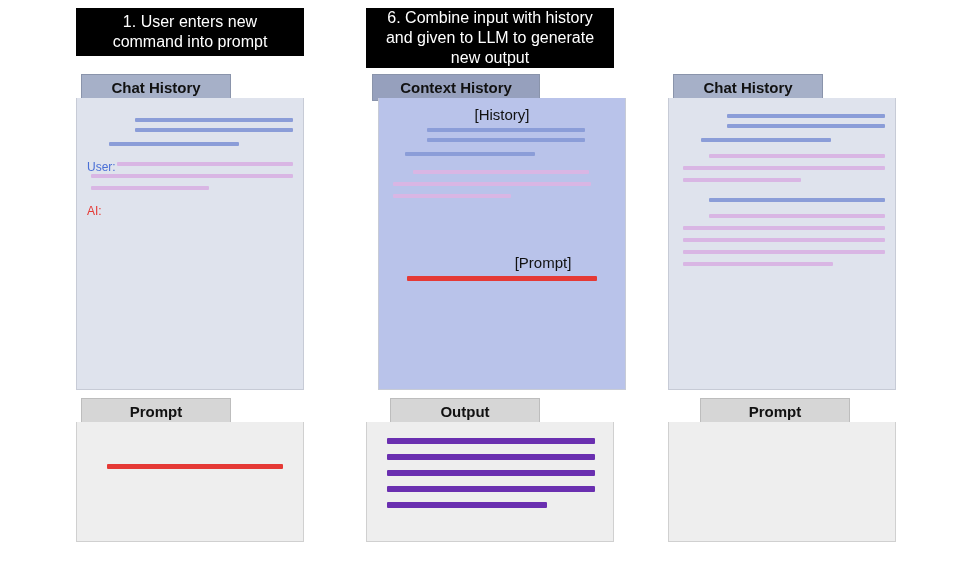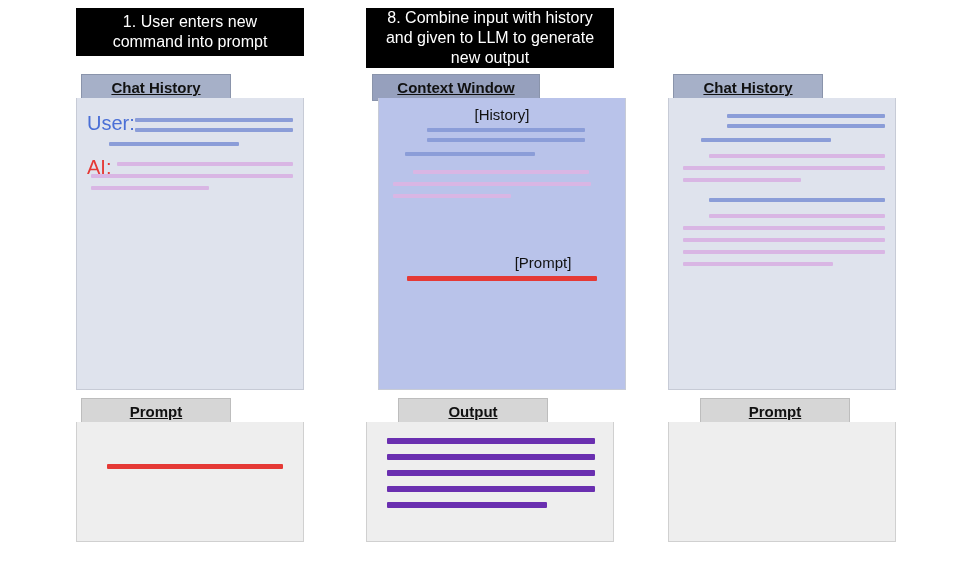--- a/index.html
+++ b/index.html
@@ -21,37 +21,37 @@
 
   .panel-tab {
     position: absolute;
     background: #a6b0c8;
     border: 1px solid #8a94ab;
     font-weight: bold;
     font-size: 15px;
     text-align: center;
     padding: 4px 8px;
     color: #111;
-    text-decoration: underline;
   }
   .panel-tab.grey { background: #d6d6d6; border-color: #bdbdbd; }
 
   .panel-body {
     position: absolute;
     background: #dfe3ed;
     border-left: 1px solid #c7cbd6;
     border-right: 1px solid #c7cbd6;
     border-bottom: 1px solid #c7cbd6;
   }
   .panel-body.context { background: #b9c3ea; }
   .panel-body.grey { background: #eeeeee; border-color: #d0d0d0; }
 
   .role-label {
     position: absolute;
-    font-size: 20px;
+    font-size: 12px;
+    margin-top: 48px;
   }
   .role-user { color: #4a6fd6; }
   .role-ai   { color: #e53935; }
 
   .bar {
     position: absolute;
     height: 4px;
     border-radius: 1px;
   }
   .bar.user   { background: #8b9dd8; }
@@ -92,40 +92,40 @@
   </div>
 
   <div class="panel-tab grey" style="left:81px; top:398px; width:150px;">
     <span>Prompt</span>
   </div>
   <div class="panel-body grey" style="left:76px; top:422px; width:228px; height:120px;">
     <div class="bar prompt" style="left:30px; top:42px; width:176px;"></div>
   </div>
 
   <div class="step-header" style="left:366px; top:8px; width:248px; height:60px;">
-    <span>8. Combine input with history and given to LLM to generate new output</span>
+    <span>6. Combine input with history and given to LLM to generate new output</span>
   </div>
 
   <div class="panel-tab" style="left:372px; top:74px; width:168px; background:#96a0bd;">
-    <span>Context Window</span>
+    <span>Context History</span>
   </div>
   <div class="panel-body context" style="left:378px; top:98px; width:248px; height:292px;">
     <span class="inline-label" style="top:8px;">[History]</span>
     <div class="bar user" style="left:48px; top:30px; width:158px;"></div>
     <div class="bar user" style="left:48px; top:40px; width:158px;"></div>
     <div class="bar user" style="left:26px; top:54px; width:130px;"></div>
     <div class="bar ai" style="left:34px; top:72px; width:176px;"></div>
     <div class="bar ai" style="left:14px; top:84px; width:198px;"></div>
     <div class="bar ai" style="left:14px; top:96px; width:118px;"></div>
 
     <span class="inline-label" style="top:156px;margin-left:41px;">[Prompt]</span>
     <div class="bar prompt" style="left:28px; top:178px; width:190px;"></div>
   </div>
 
-  <div class="panel-tab grey" style="left:398px; top:398px; width:150px;">
+  <div class="panel-tab grey" style="left:390px; top:398px; width:150px;">
     <span>Output</span>
   </div>
   <div class="panel-body grey" style="left:366px; top:422px; width:248px; height:120px;">
     <div class="bar output" style="left:20px; top:16px; width:208px;"></div>
     <div class="bar output" style="left:20px; top:32px; width:208px;"></div>
     <div class="bar output" style="left:20px; top:48px; width:208px;"></div>
     <div class="bar output" style="left:20px; top:64px; width:208px;"></div>
     <div class="bar output" style="left:20px; top:80px; width:160px;"></div>
   </div>
 

